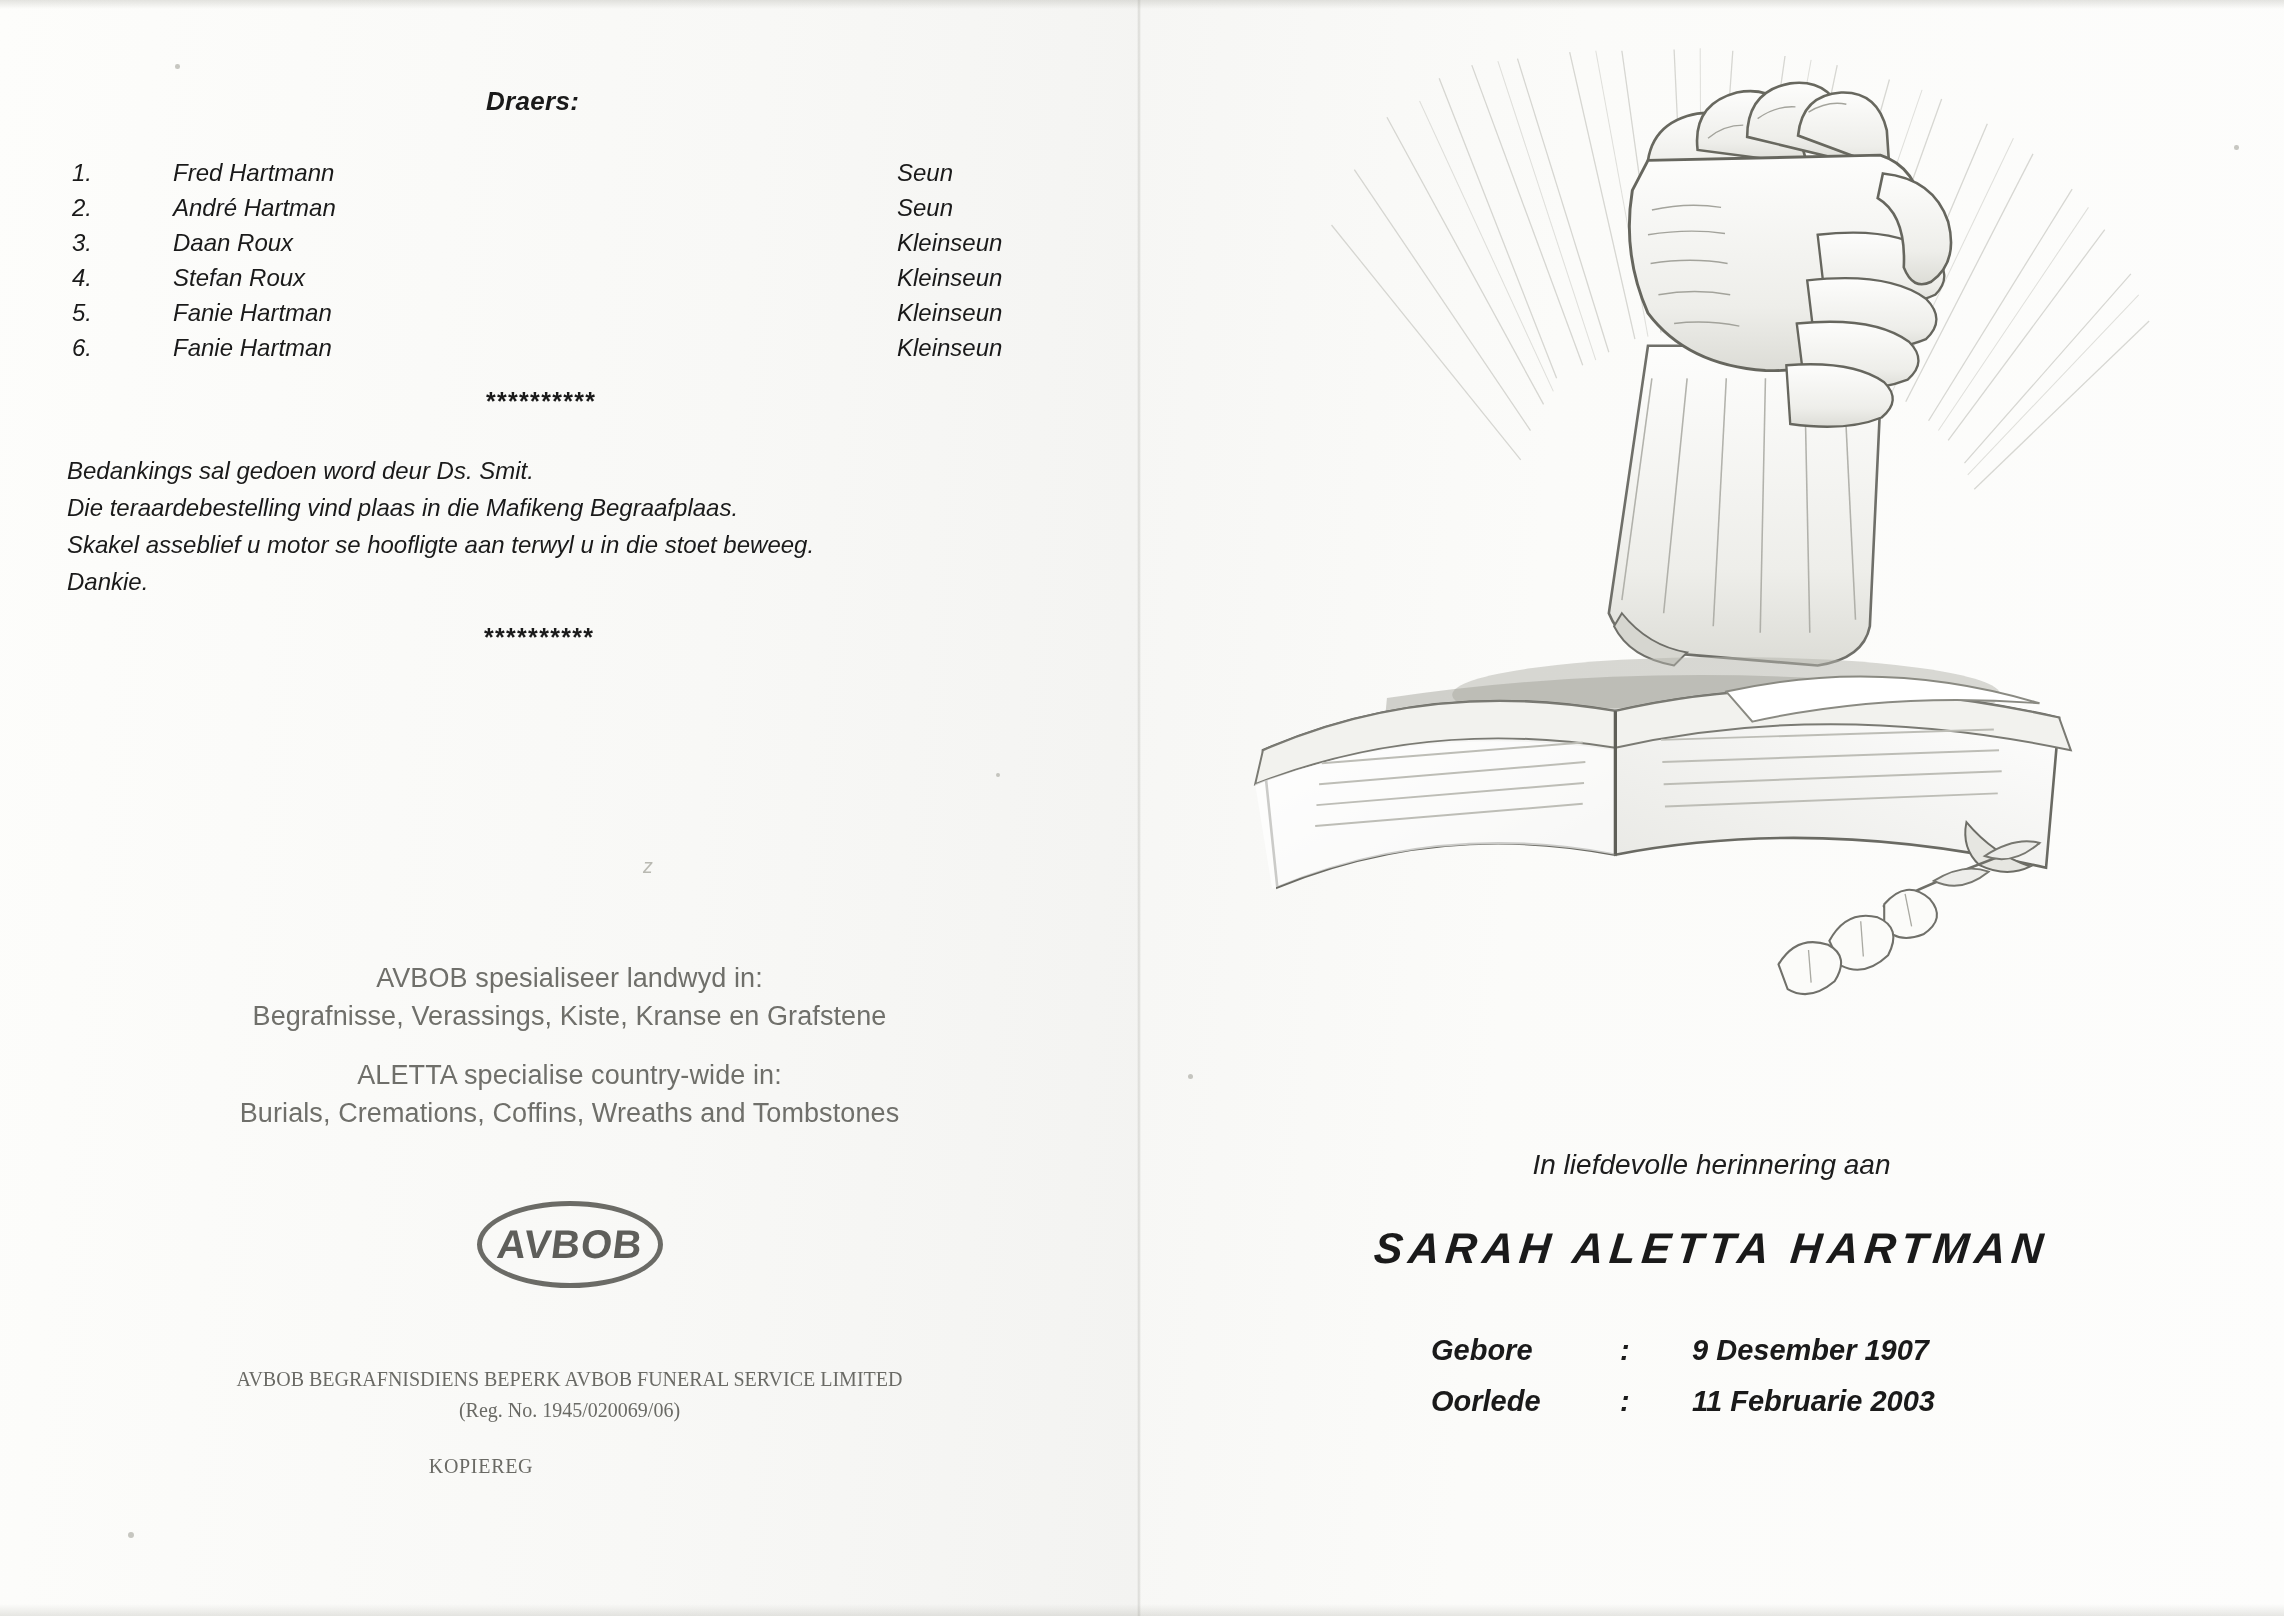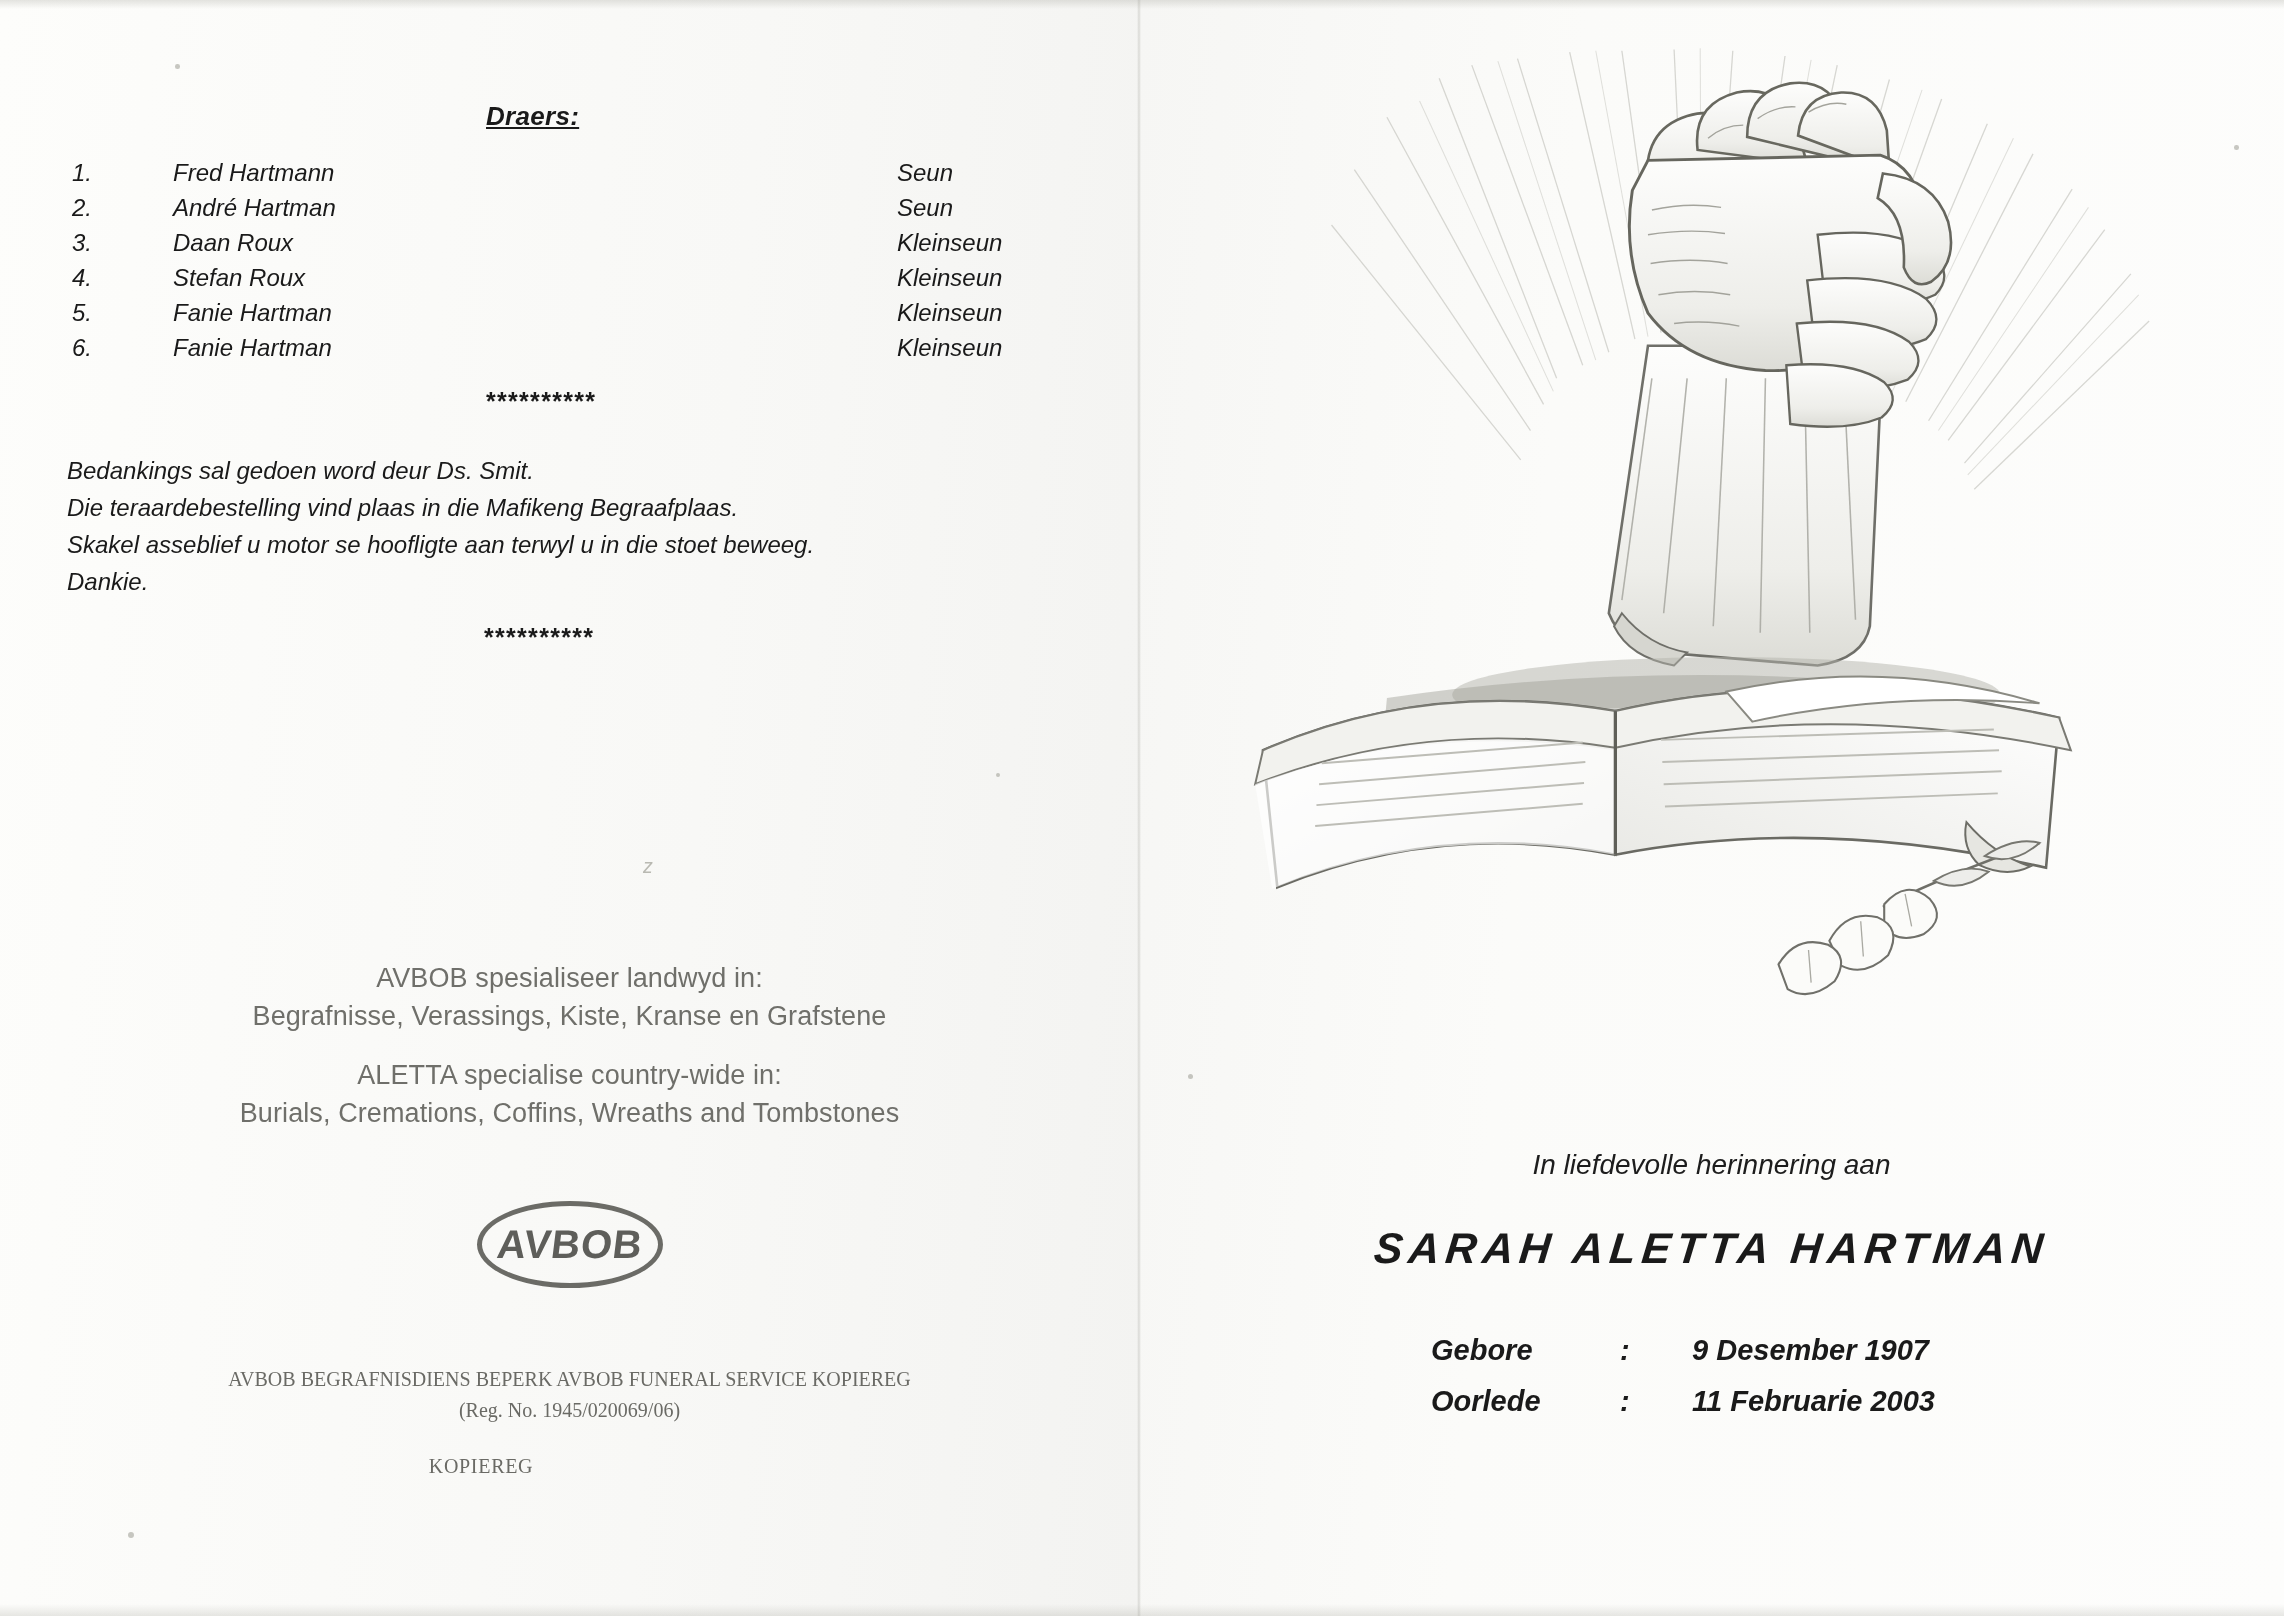--- a/index.html
+++ b/index.html
@@ -51,25 +51,24 @@
   }
 
   
   .left-content {
     position: absolute;
     left: 0; top: 0;
     width: 1139px; height: 1616px;
   }
   .bearers-title {
     position: absolute;
-    left: 486px; top: 101px;
+    left: 486px; top: 86px;
     font-style: italic;
     font-weight: bold;
     font-size: 26px;
-    text-decoration: underline;
     letter-spacing: 0.3px;
   }
   .bearers-list {
     position: absolute;
     left: 72px; top: 159px;
     width: 979px;
   }
   .bearer-row {
     display: flex;
     align-items: baseline;
@@ -311,21 +310,21 @@
       </div>
     </div>
 
     <div class="avbob-logo-wrap">
       <div class="avbob-logo">
         <span>AVBOB</span>
       </div>
     </div>
 
     <div class="avbob-legal">
-      <div>AVBOB BEGRAFNISDIENS BEPERK  AVBOB FUNERAL SERVICE KOPIEREG</div>
+      <div>AVBOB BEGRAFNISDIENS BEPERK  AVBOB FUNERAL SERVICE LIMITED</div>
       <div>(Reg. No.  1945/020069/06)</div>
     </div>
 
     <div class="avbob-copy">KOPIEREG</div>
   </div>
 
   <div class="right-content">
 
     <div class="illustration">
       <svg viewBox="0 0 1610 1560" width="1051" height="1018" aria-hidden="true">

